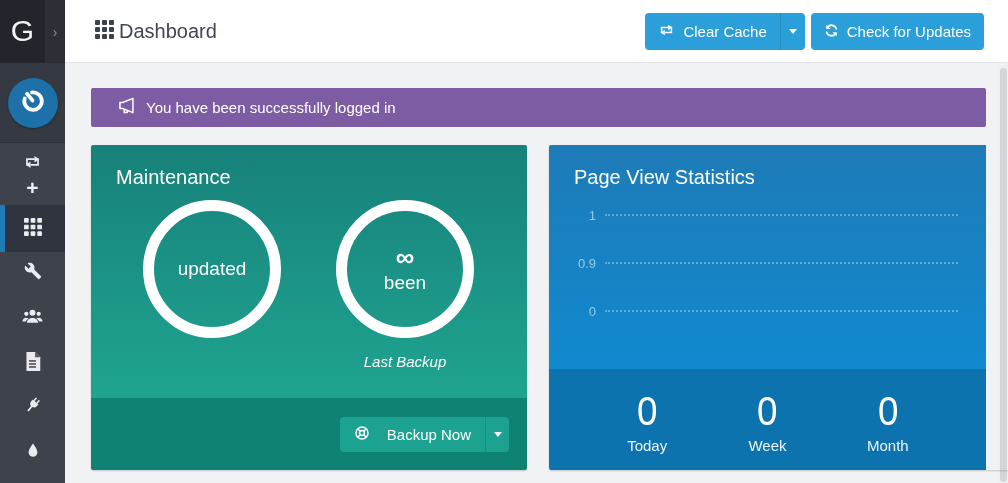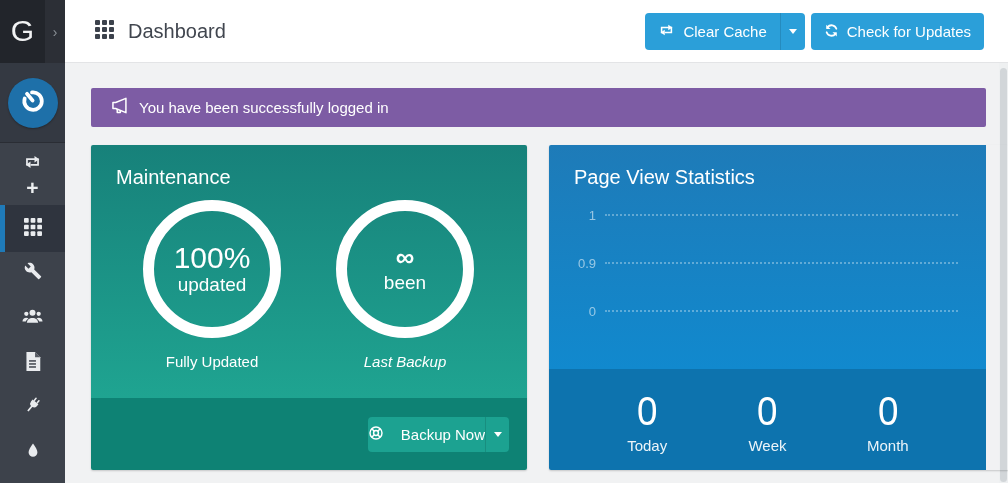--- a/index.html
+++ b/index.html
@@ -17,55 +17,55 @@
   .power-block { position:absolute; left:0; top:63px; width:65px; height:80px; background:#343942; border-bottom:1px solid #2a2d34; display:flex; align-items:center; justify-content:center; }
   .power-badge { width:50px; height:50px; border-radius:50%; background:#1e70a9; display:flex; align-items:center; justify-content:center; cursor:pointer; box-shadow:0 1px 2px rgba(0,0,0,.3); }
   .nav-icon { position:absolute; left:0; width:65px; height:40px; display:flex; align-items:center; justify-content:center; color:#e9ebee; cursor:pointer; }
   .nav-icon svg { display:block; }
   .active-block { position:absolute; left:0; top:205px; width:65px; height:47px; background:#2f343e; }
   .active-bar { position:absolute; left:0; top:0; width:5px; height:47px; background:#1f7ab8; }
   .plus-glyph { font-size:21px; font-weight:700; line-height:1; color:#eceef0; }
 
   
   .header { position:absolute; left:65px; top:0; width:943px; height:63px; background:#ffffff; border-bottom:1px solid #e3e4e6; }
-  .header-left { position:absolute; left:30px; top:0; height:63px; display:flex; align-items:center; gap:14px; }
+  .header-left { position:absolute; left:30px; top:0; height:63px; display:flex; align-items:center; gap:5px; }
   .header-grid { color:#3c424c; }
   .page-title { font-size:20px; color:#41464f; }
   .header-buttons { position:absolute; right:24px; top:13px; height:37px; display:flex; gap:6px; }
   .btn-blue { background:#2b9fd9; color:#fff; border:none; font-family:inherit; font-size:15px; display:flex; align-items:center; gap:8px; padding:0 13px; height:37px; cursor:pointer; }
   .btn-split { display:flex; border-radius:4px; overflow:hidden; }
   .btn-split .btn-main { border-radius:0; }
   .btn-caret { background:#2b9fd9; border:none; border-left:1px solid rgba(0,0,0,0.12); width:25px; display:flex; align-items:center; justify-content:center; cursor:pointer; height:37px; }
   .btn-single { border-radius:4px; }
   .caret { width:0; height:0; border-left:4px solid transparent; border-right:4px solid transparent; border-top:5px solid #ffffff; }
 
   
   .scrollbar { position:absolute; right:0; top:63px; width:9px; height:420px; background:#eef0f1; }
   .scroll-thumb { position:absolute; left:1px; top:5px; width:7px; height:414px; background:#d2d6d9; border-radius:4px; cursor:grab; }
 
   
-  .alert { position:absolute; left:91px; top:88px; width:895px; height:39px; background:#7d5ca4; border-radius:2px; display:flex; align-items:center; color:#ffffff; padding-left:21px; gap:9px; }
+  .alert { position:absolute; left:91px; top:88px; width:895px; height:39px; background:#7d5ca4; border-radius:2px; display:flex; align-items:center; color:#ffffff; padding-left:28px; gap:9px; }
   .alert-text { font-size:15px; }
 
   
   .panel { position:absolute; top:145px; height:325px; border-radius:2px; overflow:hidden; box-shadow:0 1px 2px rgba(0,0,0,.18); }
   .panel-title { position:absolute; left:25px; top:21px; font-size:20px; color:#ffffff; }
 
   
   .panel-teal { left:91px; width:436px; }
   .teal-body { position:absolute; left:0; top:0; width:436px; height:253px; background:linear-gradient(180deg,#17817a 0%,#1fa491 100%); }
   .stat-circle { position:absolute; top:55px; width:138px; height:138px; border:11px solid #ffffff; border-radius:50%; display:flex; flex-direction:column; align-items:center; justify-content:center; color:#fff; }
   .circle-1 { left:52px; } .circle-2 { left:245px; }
   .circle-value { font-size:30px; line-height:1.1; }
   .circle-value.inf { font-size:26px; font-weight:700; }
   .circle-unit { font-size:19px; line-height:1.2; }
   .circle-label { position:absolute; top:208px; width:138px; text-align:center; color:#ffffff; font-size:15px; }
   .label-1 { left:52px; } .label-2 { left:245px;font-style:italic; }
   .teal-footer { position:absolute; left:0; top:253px; width:436px; height:72px; background:#0e8274; display:flex; align-items:center; justify-content:flex-end; padding-right:18px; }
-  .btn-teal { background:#1ca291; color:#fff; border:none; font-family:inherit; font-size:15px; display:flex; align-items:center; gap:17px; padding:0 0; height:35px; cursor:pointer; }
+  .btn-teal { background:#1ca291; color:#fff; border:none; font-family:inherit; font-size:15px; display:flex; align-items:center; gap:17px; padding:0 14px; height:35px; cursor:pointer; }
   .btn-teal-caret { background:#1ca291; border:none; border-left:1px solid rgba(0,0,0,0.12); width:24px; height:35px; display:flex; align-items:center; justify-content:center; cursor:pointer; }
 
   
   .panel-blue { left:549px; width:460px; }
   .blue-body { position:absolute; left:0; top:0; width:437px; height:224px; background:linear-gradient(180deg,#1e7bb8 0%,#1189ce 100%); }
   .chart-row { position:absolute; left:0; width:437px; height:16px; display:flex; align-items:center; }
   .row-1 { top:62px; } .row-2 { top:110px; } .row-3 { top:158px; }
   .tick-label { width:56px; text-align:right; padding-right:9px; font-size:13px; color:rgba(255,255,255,0.55); }
   .grid-line { flex:1; margin-right:28px; border-top:2px dotted rgba(255,255,255,0.32); height:0; }
   .blue-footer { position:absolute; left:0; top:224px; width:437px; height:101px; background:#0d73ae; display:flex; padding:0 38px; }
@@ -260,28 +260,26 @@
       </svg>
     </span>
     <span class="alert-text">You have been successfully logged in</span>
   </div>
 
   <div class="panel panel-teal">
     <div class="teal-body">
       <div class="panel-title">Maintenance</div>
 
       <div class="stat-circle circle-1">
-        <span class="circle-value">100%</span>
         <span class="circle-unit">updated</span>
       </div>
       <div class="stat-circle circle-2">
         <span class="circle-value inf">∞</span>
         <span class="circle-unit">been</span>
       </div>
-      <div class="circle-label label-1">Fully Updated</div>
       <div class="circle-label label-2">Last Backup</div>
     </div>
 
     <div class="teal-footer">
       <div class="btn-split">
         <button class="btn-teal">
           <span>
             <svg width="16" height="16" viewBox="0 0 24 24">
               <circle cx="12" cy="12" r="9" fill="none" stroke="#ffffff" stroke-width="2.2"></circle>
               <circle cx="12" cy="12" r="3.6" fill="none" stroke="#ffffff" stroke-width="2.2"></circle>

